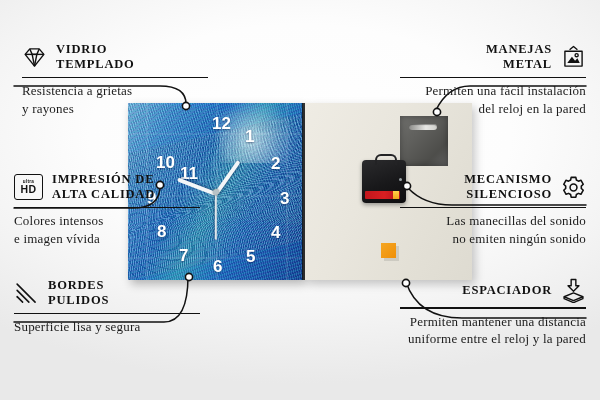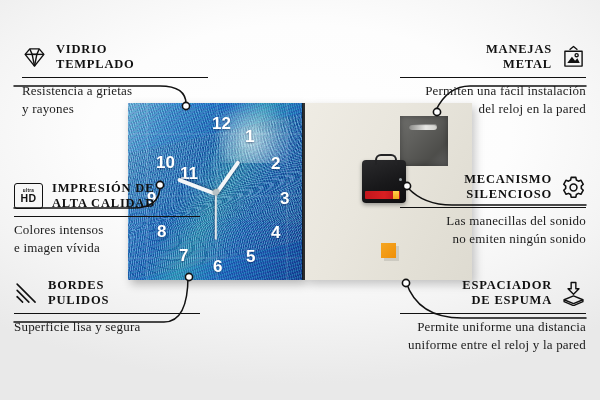--- a/index.html
+++ b/index.html
@@ -194,21 +194,21 @@
       <div>
         <div class="feat-title">VIDRIO</div>
         <div class="feat-title">TEMPLADO</div>
       </div>
     </div>
     <div class="feat-rule" style="width:186px;"></div>
     <div class="feat-sub">Resistencia a grietas</div>
     <div class="feat-sub">y rayones</div>
   </div>
 
-  <div class="feature left" style="left:14px;top:172px;margin-top:9px;">
+  <div class="feature left" style="left:14px;top:172px;">
     <div class="feat-head">
       <div class="hd-box">
         <span class="hd-ultra">ultra</span>
         <span class="hd-main">HD</span>
       </div>
       <div>
         <div class="feat-title">IMPRESIÓN DE</div>
         <div class="feat-title">ALTA CALIDAD</div>
       </div>
     </div>
@@ -277,21 +277,20 @@
     <div class="feat-head">
       <svg class="ic" viewBox="0 0 32 32">
         <g fill="none" stroke="#111" stroke-width="1.8" stroke-linejoin="round">
           <path d="M13 2 h6 v8 h4 l-7 7 -7-7 h4 Z"></path>
           <path d="M16 19 L28 24 L16 29 L4 24 Z"></path>
           <path d="M4 24 v2.5 L16 31.5 L28 26.5 V24"></path>
         </g>
       </svg>
       <div>
         <div class="feat-title">ESPACIADOR</div>
-        <div class="feat-title">DE ESPUMA</div>
       </div>
     </div>
     <div class="feat-rule" style="width:186px;margin-left:14px;"></div>
-    <div class="feat-sub">Permite uniforme una distancia</div>
+    <div class="feat-sub">Permiten mantener una distancia</div>
     <div class="feat-sub">uniforme entre el reloj y la pared</div>
   </div>
 
 </div>
 
 </body></html>

